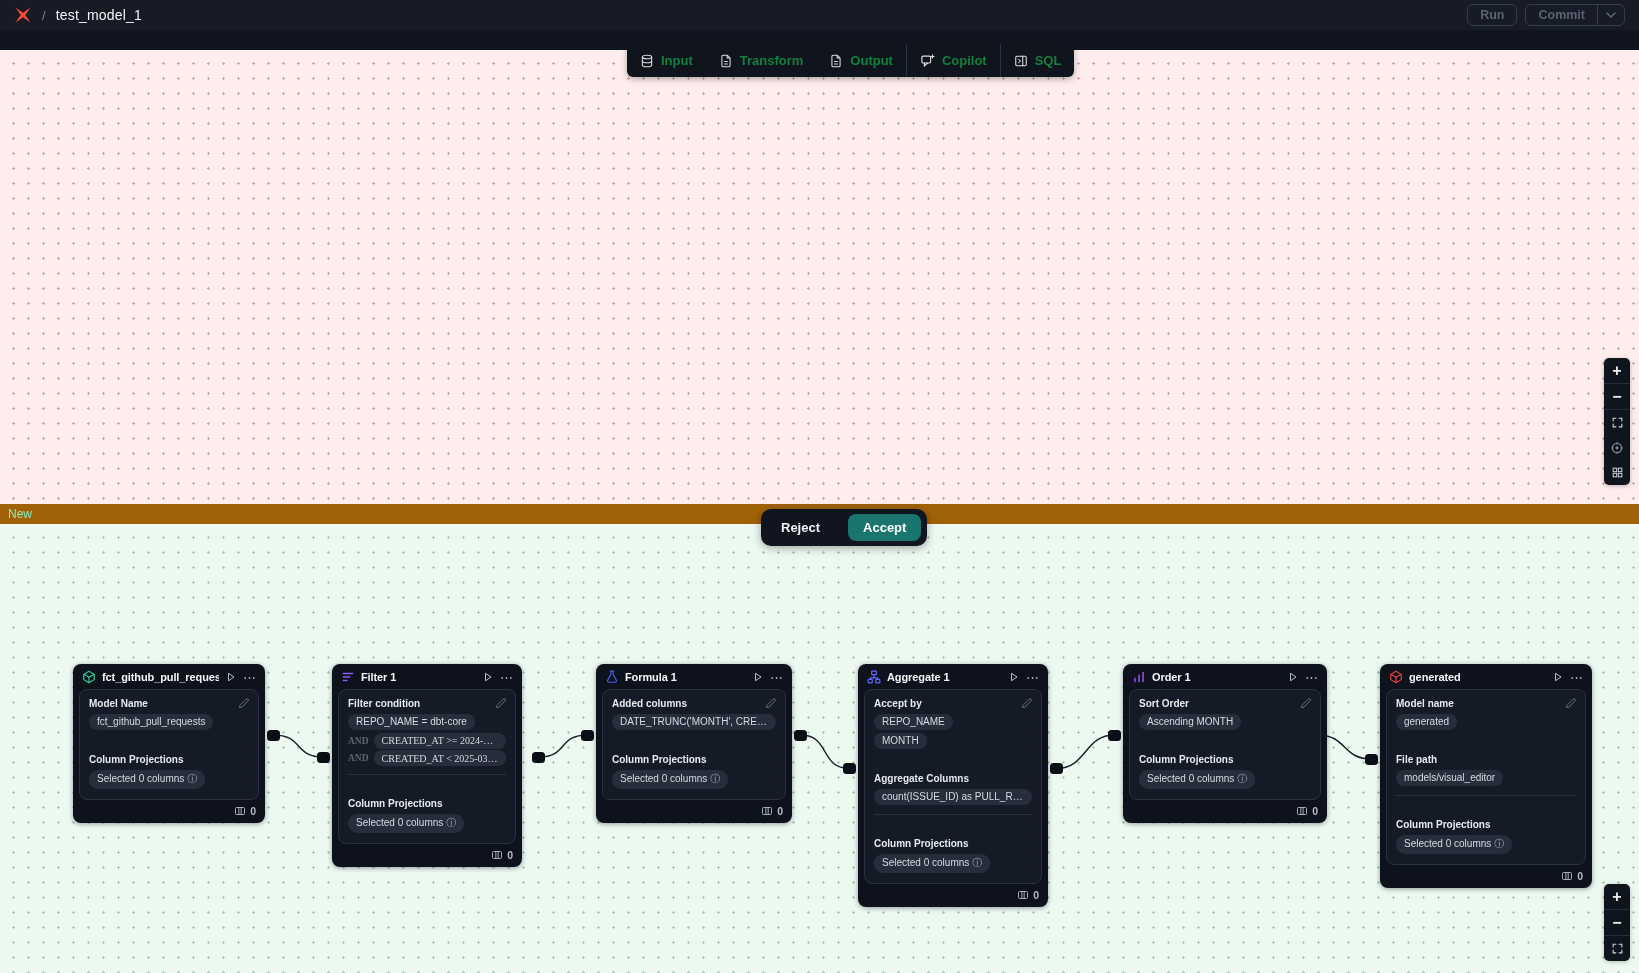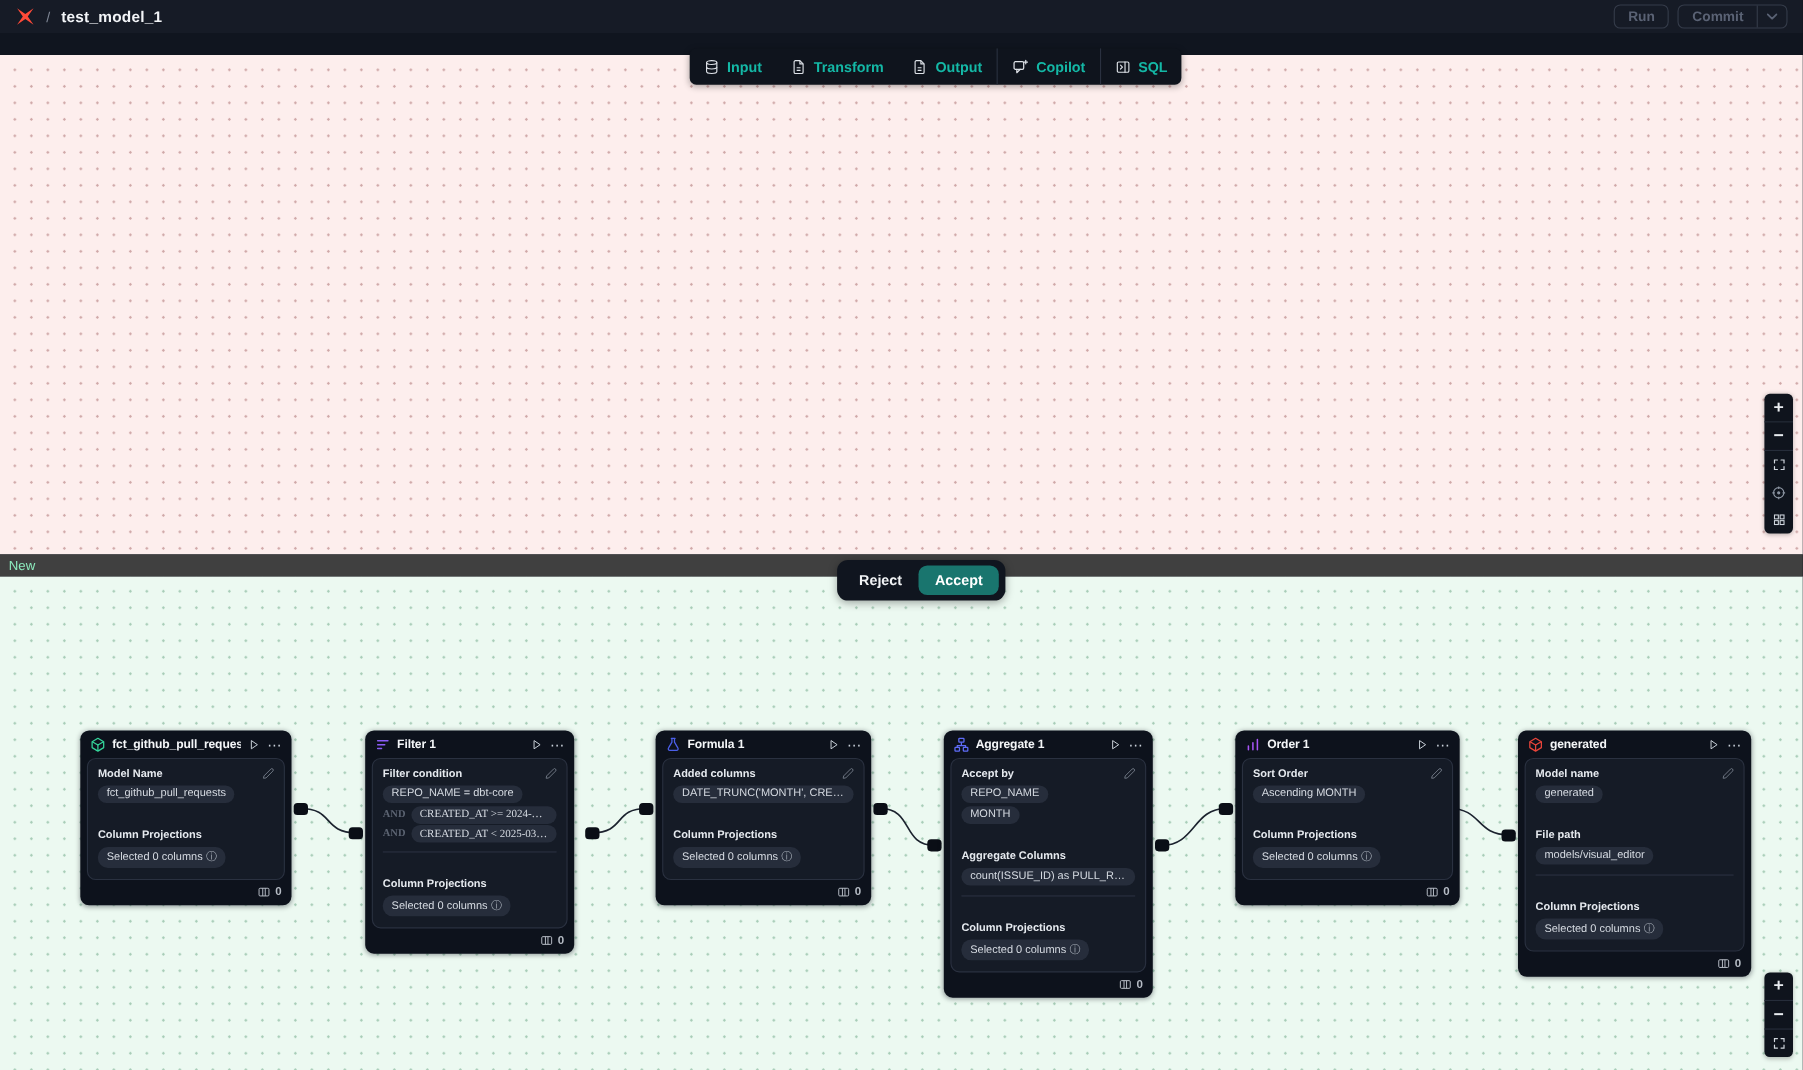--- a/index.html
+++ b/index.html
@@ -4,61 +4,61 @@
 <style>
   * { box-sizing: border-box; }
   body { margin:0; background:#0d1117; font-family:"Liberation Sans", sans-serif; }
   #stage { position:relative; width:1639px; height:973px; overflow:hidden; background:#10151f; }
 
   
   .topbar { position:absolute; left:0; top:0; width:100%; height:30px; background:#161b26;
             display:flex; align-items:center; padding:0 14px; gap:10px; z-index:50; }
   .logo { display:flex; }
   .crumb-sep { color:#7e8694; font-size:13px; }
-  .title { color:#f2f4f7; font-weight:bold; font-size:14px; letter-spacing:.2px; }
+  .title { color:#f2f4f7; font-weight:normal; font-size:14px; letter-spacing:.2px; }
   .topbar-right { margin-left:auto; display:flex; gap:8px; align-items:center; }
   .btn { background:transparent; border:1px solid #353c4a; color:#5a6274; font-size:12.5px;
          font-weight:bold; border-radius:6px; padding:3px 12px; font-family:inherit; cursor:default; }
   .split { display:flex; border:1px solid #353c4a; border-radius:6px; }
   .split .commit { border:none; padding:3px 12px; background:none; color:#5a6274; font-size:12.5px; font-weight:bold; font-family:inherit; }
   .split .caret { border:none; border-left:1px solid #353c4a; background:none; color:#5a6274;
                   display:flex; align-items:center; padding:0 8px; }
 
   
   .bar { position:absolute; left:0; width:100%; height:20px; display:flex; align-items:center;
          padding:0 8px; font-size:12px; z-index:20; }
   .bar-current { top:30px; background:#4a262a; color:#f0b9b8; }
-  .bar-new { top:504px; background:#404040; color:#8debbe; }
+  .bar-new { top:504px; background:#a16207; color:#8debbe; }
   .canvas { position:absolute; left:0; width:100%; z-index:1; }
   .canvas-current { top:50px; height:454px; background-color:#fdeeed;
       background-image:radial-gradient(#cfa7a7 1px, transparent 1.3px); background-size:15px 15px; background-position:6px 6px; }
   .canvas-new { top:524px; height:449px; background-color:#ecf9f1;
       background-image:radial-gradient(#a6ccb6 1px, transparent 1.3px); background-size:15px 15px; background-position:6px 6px; }
 
   
   .toolbar { position:absolute; left:627px; top:44px; height:33px; background:#0f141d; border-radius:6px;
              display:flex; align-items:stretch; z-index:40; box-shadow:0 2px 6px rgba(0,0,0,.3); }
-  .tb-item { display:flex; align-items:center; gap:7px; padding:0 13px; color:#14b8a6; font-size:13px;
+  .tb-item { display:flex; align-items:center; gap:7px; padding:0 13px; color:#15803d; font-size:13px;
              font-weight:bold; background:none; border:none; font-family:inherit; cursor:default; }
   .tb-item svg { color:#dde1e7; }
   .tb-sep { width:1px; background:#2a3140; }
 
   
   .ctrl { position:absolute; width:26px; background:#0f141d; border-radius:5px; z-index:40;
           display:flex; flex-direction:column; box-shadow:0 1px 4px rgba(0,0,0,.25); }
   .ctrl-top { left:1604px; top:358px; }
   .ctrl-bottom { left:1604px; top:884px; }
   .ctrl button { height:25px; display:flex; align-items:center; justify-content:center; background:none;
                  border:none; color:#e9ecf0; font-size:16px; font-weight:bold; padding:0; font-family:inherit; }
   .ctrl .cdiv { height:1px; background:#262d3a; }
   .ctrl svg { color:#cfd5dc; }
 
   
   .review { position:absolute; left:761px; top:509px; height:37px; background:#10151f; border-radius:10px;
-            display:flex; align-items:center; padding:0 6px; gap:1px; z-index:45; box-shadow:0 2px 8px rgba(0,0,0,.35); }
+            display:flex; align-items:center; padding:0 6px; gap:14px; z-index:45; box-shadow:0 2px 8px rgba(0,0,0,.35); }
   .review .reject { background:none; border:none; color:#f1f3f5; font-size:13px; font-weight:bold;
                     padding:6px 14px; font-family:inherit; }
   .review .accept { background:#19756e; border:none; color:#ffffff; font-size:13px; font-weight:bold;
                     padding:6px 15px; border-radius:8px; font-family:inherit; }
 
   
   .node { position:absolute; background:#0d121c; border-radius:8px; color:#e7eaee; z-index:10;
           box-shadow:0 1px 5px rgba(10,15,25,.4); }
   .node-head { display:flex; align-items:center; gap:6px; padding:6px 9px 5px; }
   .nicon { display:flex; flex:none; }

